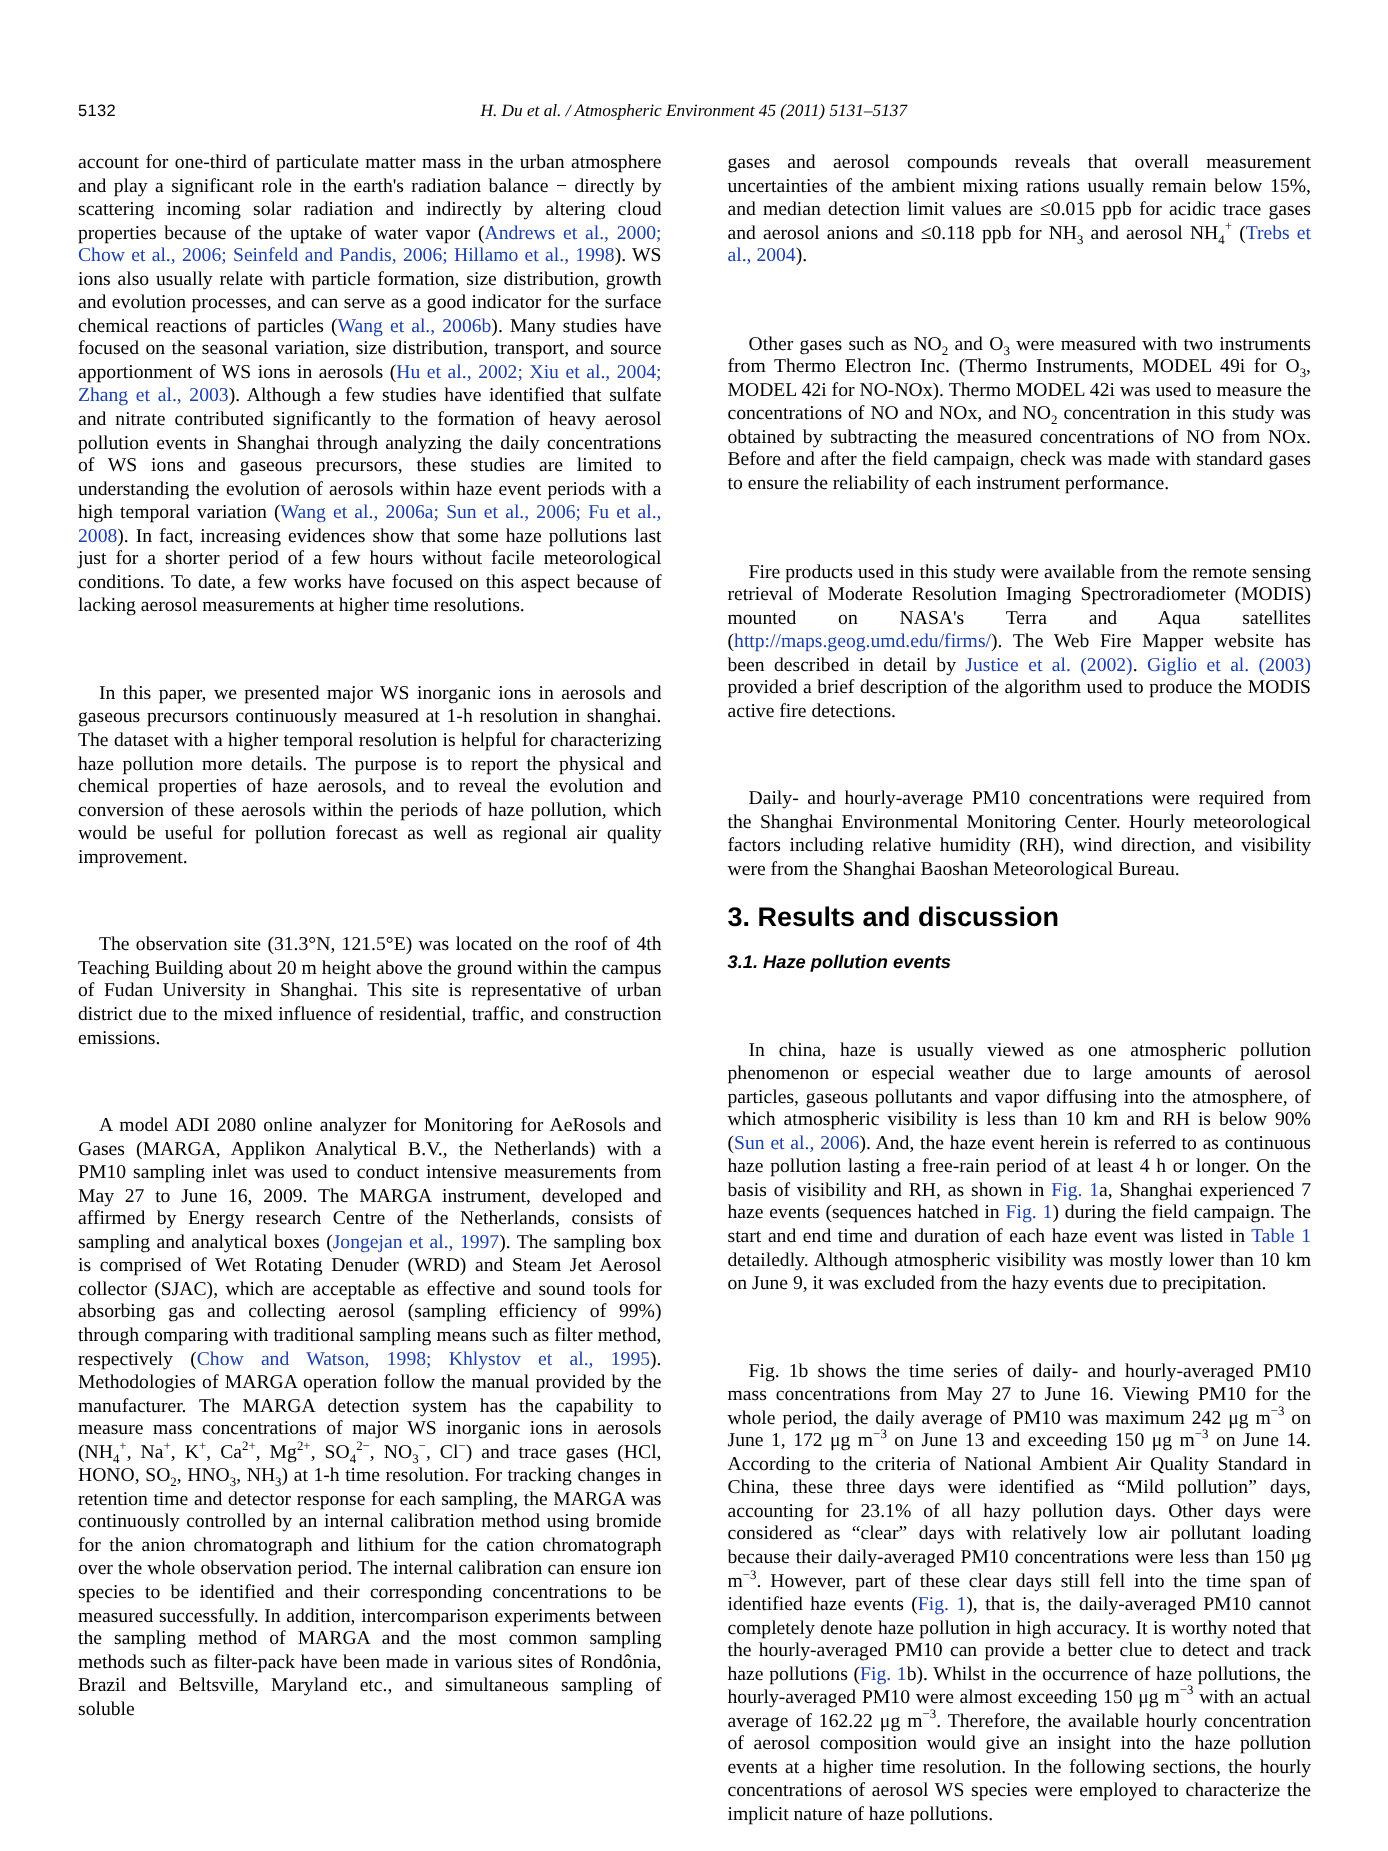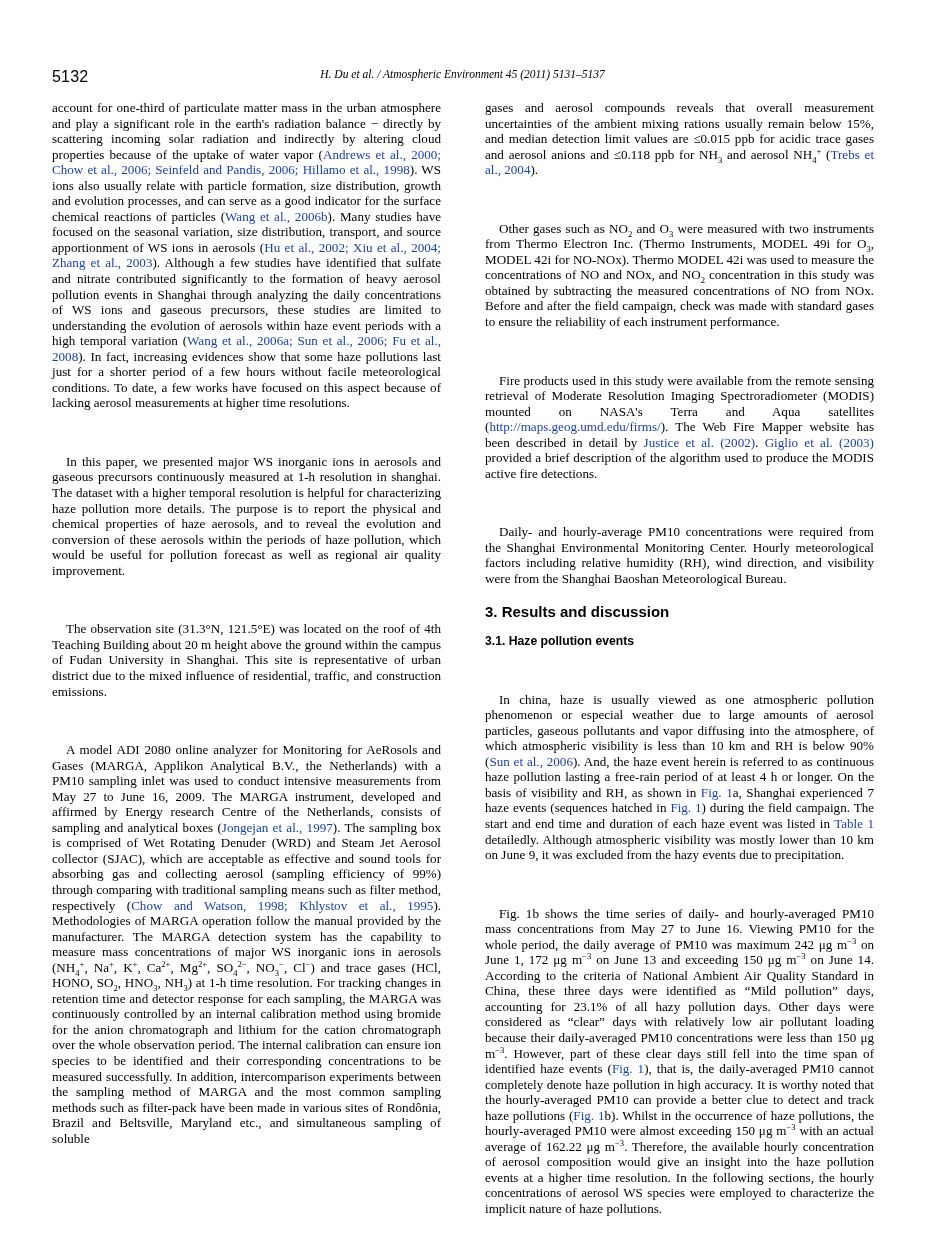--- a/index.html
+++ b/index.html
@@ -27,21 +27,21 @@
     left: 0;
     width: 925px;
     height: 16px;
     font-size: 11.5px;
   }
   .header .folio {
     position: absolute;
     left: 52px;
     top: 0;
     font-family: "Liberation Sans", sans-serif;
-    font-size: 16px;
+    font-size: 11px;
     letter-spacing: 0.2px;
   }
   .header .runhead {
     position: absolute;
     left: 0;
     top: 0;
     width: 925px;
     text-align: center;
     font-style: italic;
     font-size: 11.5px;
@@ -66,28 +66,29 @@
     hyphens: auto;
     -webkit-hyphens: auto;
   }
   p.indent {
     text-indent: 14px;
     margin-top: 43px;
   }
   .sec-head {
     margin: 17px 0 0 0;
     font-family: "Liberation Sans", sans-serif;
-    font-size: 15px;
+    font-size: 18px;
     font-weight: bold;
     line-height: 15px;
   }
   .subsec-head {
     margin: 15px 0 0 0;
     font-family: "Liberation Sans", sans-serif;
     font-size: 12.2px;
+    font-style: italic;
     line-height: 15px;
   }
   .after-head {
     margin-top: 9px;
     font-family: Liberation Serif, serif;
   }
   .lnk {
     color: #1a3faa;
   }
   sub, sup {

